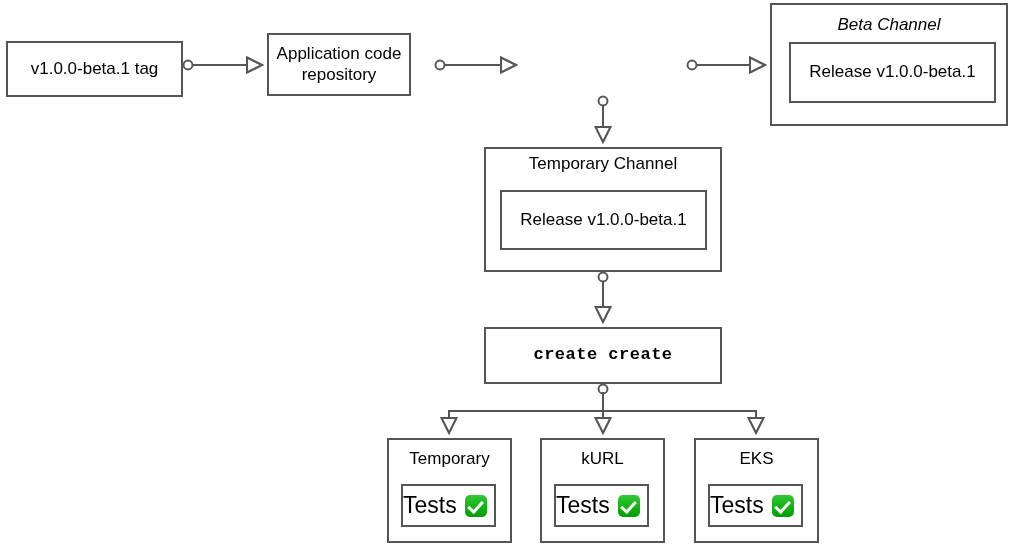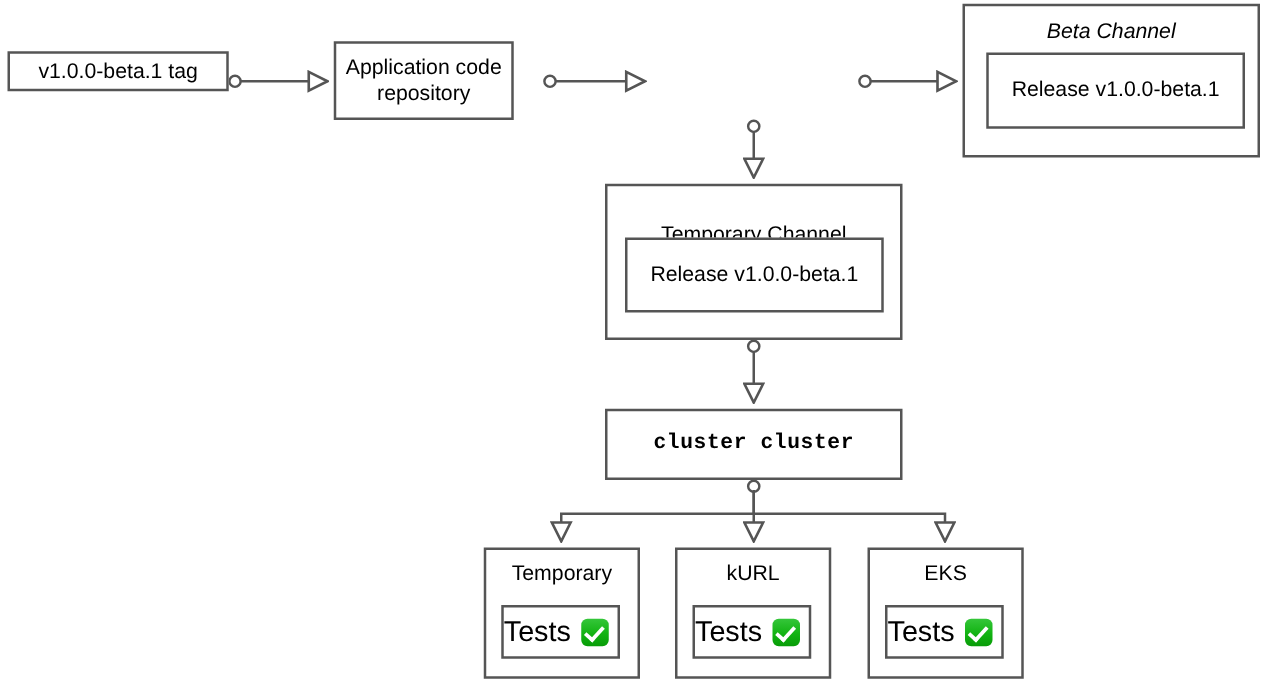--- a/index.html
+++ b/index.html
@@ -38,32 +38,32 @@
     text-align: center;
     color: #000000;
     line-height: 1.18;
   }
   .node-label {
     display: block;
     padding: 0 6px;
     white-space: pre-line;
   }
   
-  .n-tag        { left: 6px;   top: 41px;  width: 177px; height: 32px;  font-size: 17px; }
+  .n-tag        { left: 6px;   top: 41px;  width: 177px; height: 56px;  font-size: 17px; }
   .n-repo       { left: 267px; top: 33px;  width: 144px; height: 63px;  font-size: 17px; }
   .n-ci         { left: 521px; top: 33px;  width: 166px; height: 63px;  font-size: 17px; }
 
   .n-beta       { left: 770px; top: 3px;   width: 238px; height: 123px;
                   align-items: flex-start; justify-content: center; font-size: 17px; }
   .n-beta > .node-label { padding-top: 10px; font-style: italic; }
   .n-beta-inner { left: 789px; top: 42px;  width: 207px; height: 61px;  font-size: 17px; }
 
   .n-temp       { left: 484px; top: 147px; width: 238px; height: 125px;
                   align-items: flex-start; justify-content: center; font-size: 17px; }
-  .n-temp > .node-label { padding-top: 29px; }
+  .n-temp > .node-label { padding-top: 5px; }
   .n-temp-inner { left: 500px; top: 190px; width: 207px; height: 60px;  font-size: 17px; }
 
   .n-cluster    { left: 484px; top: 327px; width: 238px; height: 57px;
                   font-family: "Liberation Mono", "DejaVu Sans Mono", monospace;
                   font-weight: bold; font-size: 17px; letter-spacing: 0.5px; }
 
   .n-openshift  { left: 387px; top: 438px; width: 125px; height: 105px;
                   align-items: flex-start; justify-content: center; font-size: 17px; }
   .n-kurl       { left: 540px; top: 438px; width: 125px; height: 105px;
                   align-items: flex-start; justify-content: center; font-size: 17px; }
@@ -159,21 +159,21 @@
   </div>
 
   <div class="node n-temp">
     <span class="node-label">Temporary Channel</span>
   </div>
   <div class="node n-temp-inner">
     <span class="node-label">Release v1.0.0-beta.1</span>
   </div>
 
   <div class="node n-cluster">
-    <span class="node-label">cluster cluster</span>
+    <span class="node-label">create create</span>
   </div>
 
   <div class="node n-openshift">
     <span class="node-label">Temporary</span>
   </div>
   <div class="node n-tests-os tests-row">
     <span>Tests</span>
     <span class="check-emoji"></span>
   </div>
 

